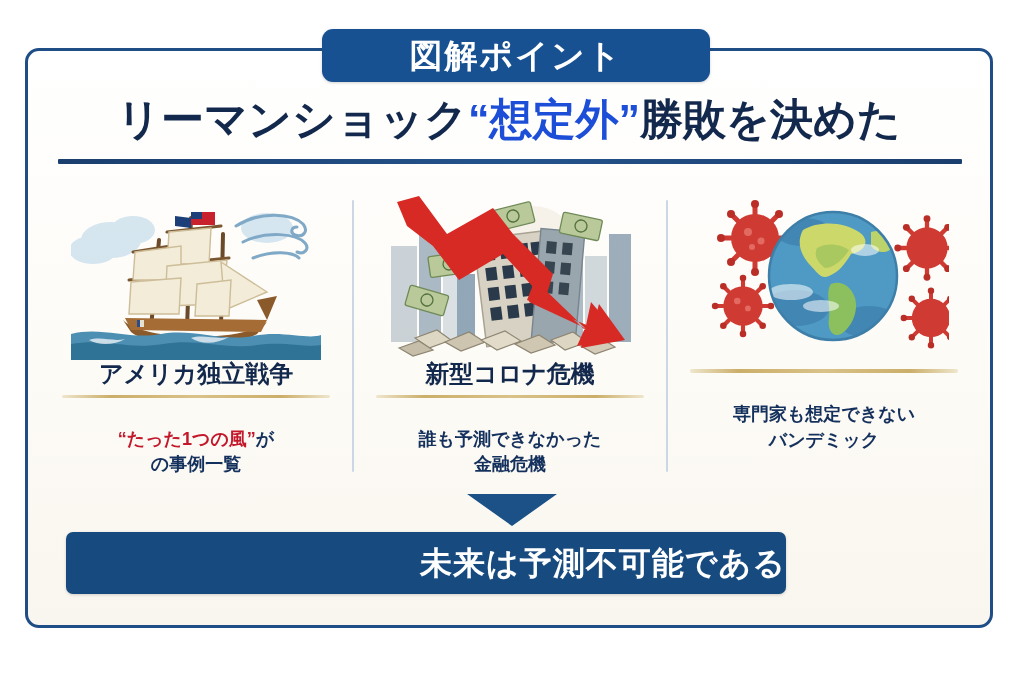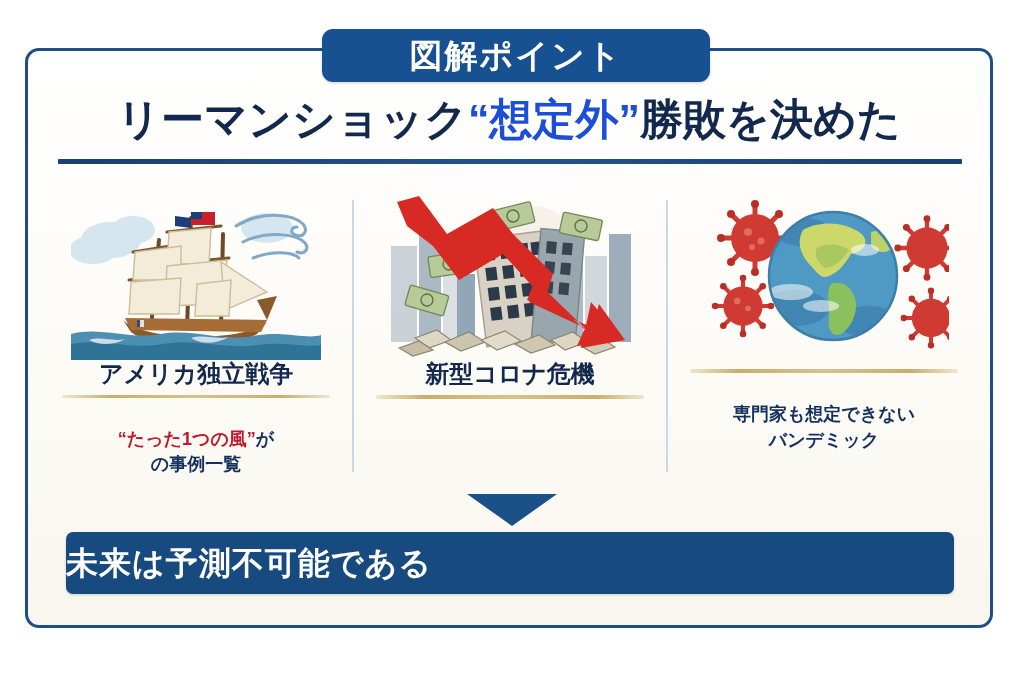--- a/index.html
+++ b/index.html
@@ -152,27 +152,27 @@
     width: 90px;
     height: 32px;
   }
   .arrow svg { display: block; width: 100%; height: 100%; }
 
   
   .banner {
     position: absolute;
     left: 66px;
     top: 532px;
-    width: 888px;
+    width: 720px;
     height: 62px;
     background: #174a7e;
     border-radius: 7px;
     display: flex;
     align-items: center;
-    justify-content: flex-start;
+    justify-content: flex-end;
     box-shadow: 0 1px 3px rgba(0,0,0,0.17);
   }
   .banner-text {
     color: #ffffff;
     font-size: 32px;
     font-weight: bold;
     letter-spacing: 1px;
     line-height: 1;
   }
 </style>
@@ -343,20 +343,24 @@
 
           <g fill="#d82a24">
             <path d="M12 14 L34 8 L62 46 L108 20 L128 46 L168 86 L160 112 L118 66 L74 92 L48 58 L22 38 Z"></path>
             <path d="M150 92 L206 146 L214 116 L240 152 L196 160 L204 138 L142 112 Z"></path>
           </g>
           <path d="M150 96 L200 142 L206 114 L238 152 L192 158 L200 140 L144 114 Z" fill="#d82a24"></path>
         </svg>
       </div>
       <div class="col-title">新型コロナ危機</div>
       <div class="gold-rule"></div>
+      <div class="col-sub">
+        <div>誰も予測できなかった</div>
+        <div>金融危機</div>
+      </div>
     </div>
 
     <div class="divider"></div>
 
     <div class="col">
       <div class="art">
         <svg viewBox="0 0 250 172" xmlns="http://www.w3.org/2000/svg">
           <defs>
             <clipPath id="globeclip">
                 <circle cx="134" cy="88" r="64"></circle>

